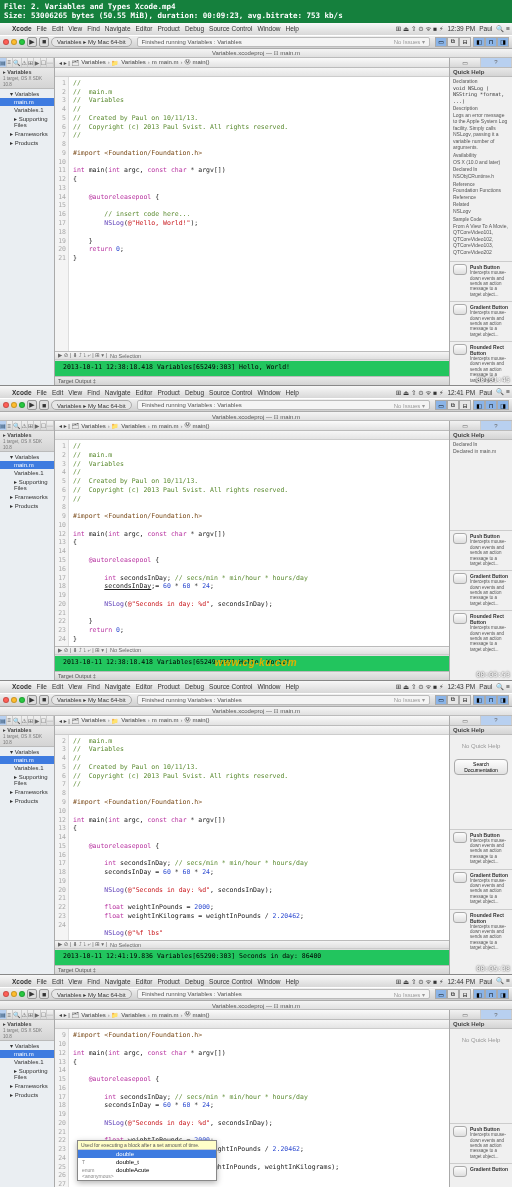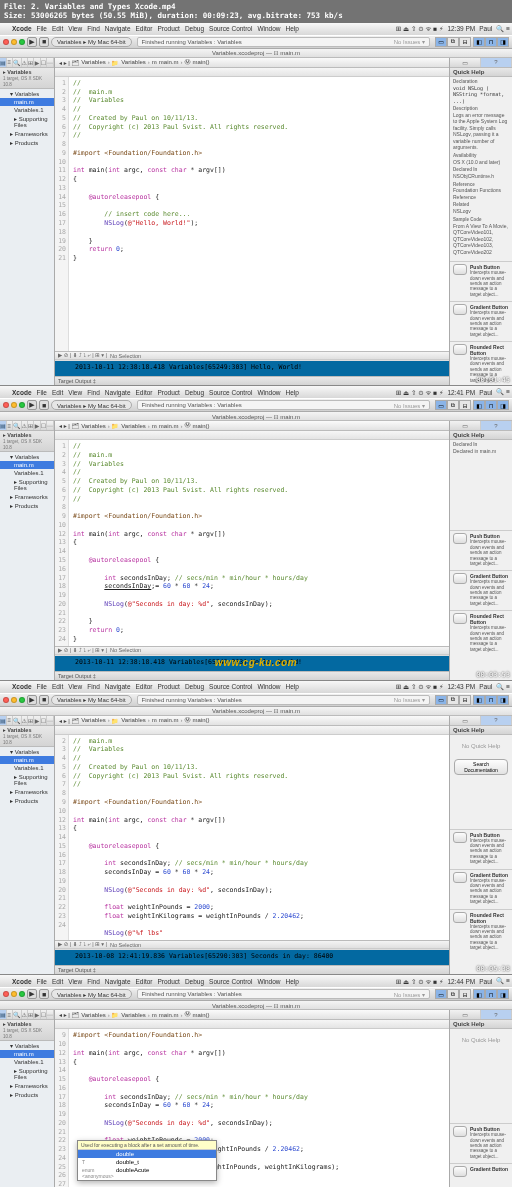--- a/index.html
+++ b/index.html
@@ -1,18 +1,18 @@
 <!DOCTYPE html>
 <html><head>
 <meta charset="utf-8">
 <style>
 * { margin:0; padding:0; box-sizing:border-box; }
 body { font-family: "Lucida Grande", Arial, sans-serif; font-size:7px; background:#eee; width:512px; }
 
-.file-header { background:#737373; color:#fff; padding:2px 4px; font-family:monospace; font-size:7.5px; font-weight:bold; line-height:1.25; }
+.file-header { background:#15803d; color:#fff; padding:2px 4px; font-family:monospace; font-size:7.5px; font-weight:bold; line-height:1.25; }
 
 .pane { width:512px; background:#e8e8e8; border-bottom:1px solid #888; position:relative; }
 
 
 .menubar { height:12px; background:linear-gradient(#f8f8f8,#d8d8d8); display:flex; align-items:center; font-size:6.5px; color:#333; padding:0 2px; }
 .menubar .apple { width:8px; text-align:center; }
 .menubar .menus { display:flex; gap:5px; margin-left:2px; }
 .menubar .menus span:first-child { font-weight:bold; }
 .menubar .right { margin-left:auto; display:flex; gap:4px; align-items:center; color:#333; }
 
@@ -45,21 +45,21 @@
 
 
 .editor { flex:1; background:#fff; display:flex; flex-direction:column; border-right:1px solid #aaa; }
 .gutter-strip { height:9px; background:linear-gradient(#f6f6f6,#e4e4e4); border-bottom:1px solid #ccc; }
 .code { display:flex; font-family:Menlo,monospace; font-size:6.5px; line-height:1.35; flex:1; }
 .lineno { width:14px; background:#f4f4f4; color:#aaa; text-align:right; padding:2px 2px 2px 0; border-right:1px solid #ddd; }
 .src { flex:1; padding:2px 4px; color:#222; white-space:pre; overflow:hidden; }
 .cm{color:#5a8a2f}.kw{color:#b832a0}.pp{color:#7a4b1a}.str{color:#c91a1f}.num{color:#304dd1}.typ{color:#5e3eb8}
 
 .out-strip { height:9px; background:linear-gradient(#f4f4f4,#e0e0e0); border-top:1px solid #bbb; border-bottom:1px solid #ccc; display:flex; align-items:center; font-size:5.5px; color:#666; padding:0 3px; gap:3px; }
-.console { background:#0369a1; font-family:Menlo,monospace; font-size:6.5px; padding:2px 20px; min-height:16px; border-top:1px solid #ddd; }
+.console { background:#22c55e; font-family:Menlo,monospace; font-size:6.5px; padding:2px 8px; min-height:16px; border-top:1px solid #ddd; }
 .tgt { height:9px; background:linear-gradient(#e8e8e8,#d4d4d4); font-size:5.5px; color:#555; padding:0 3px; display:flex; align-items:center; border-top:1px solid #bbb; }
 
 
 .qh { width:62px; background:#f0f0f0; font-size:6px; }
 .qh-strip { height:10px; background:linear-gradient(#f2f2f2,#d8d8d8); border-bottom:1px solid #bbb; display:flex; }
 .qh-strip div{ flex:1; border-right:1px solid #ccc; display:flex;align-items:center;justify-content:center;color:#666;}
 .qh-strip div.on{background:#b8d0f0;}
 .qh-hdr { background:linear-gradient(#e8e8e8,#d4d4d4); padding:1px 3px; font-weight:bold; font-size:6px; color:#444; border-bottom:1px solid #bbb; }
 .qh-body { padding:2px 3px; font-size:5px; color:#555; line-height:1.3; }
 .qh-body .decl{ font-family:Menlo,monospace; font-size:5px; color:#333; }
@@ -456,21 +456,21 @@
         secondsInDay = <span class="num">60</span> * <span class="num">60</span> * <span class="num">24</span>;
         
         <span class="typ">NSLog</span>(<span class="str">@"Seconds in day: %d"</span>, secondsInDay);
         
         <span class="kw">float</span> weightInPounds = <span class="num">2000</span>;
         <span class="kw">float</span> weightInKilograms = weightInPounds / <span class="num">2.20462</span>;
         
         <span class="typ">NSLog</span>(<span class="str">@"%f lbs"</span></div>
       </div>
       <div class="out-strip">▶ ⊘ | ⬇ ⤴ ⤵ ⤶ | ⊞ ▾ | <span>No Selection</span></div>
-      <div class="console">2013-10-08 12:41:19.836 Variables[65290:303] Seconds in day: 86400</div>
+      <div class="console">2013-10-11 12:41:19.836 Variables[65290:303] Seconds in day: 86400</div>
       <div class="tgt">
           <span>Target Output ‡</span>
         </div>
     </div>
     <div class="qh">
       <div class="qh-strip">
           <div>▭</div>
           <div class="on">?</div>
         </div>
       <div class="qh-hdr">Quick Help</div>

